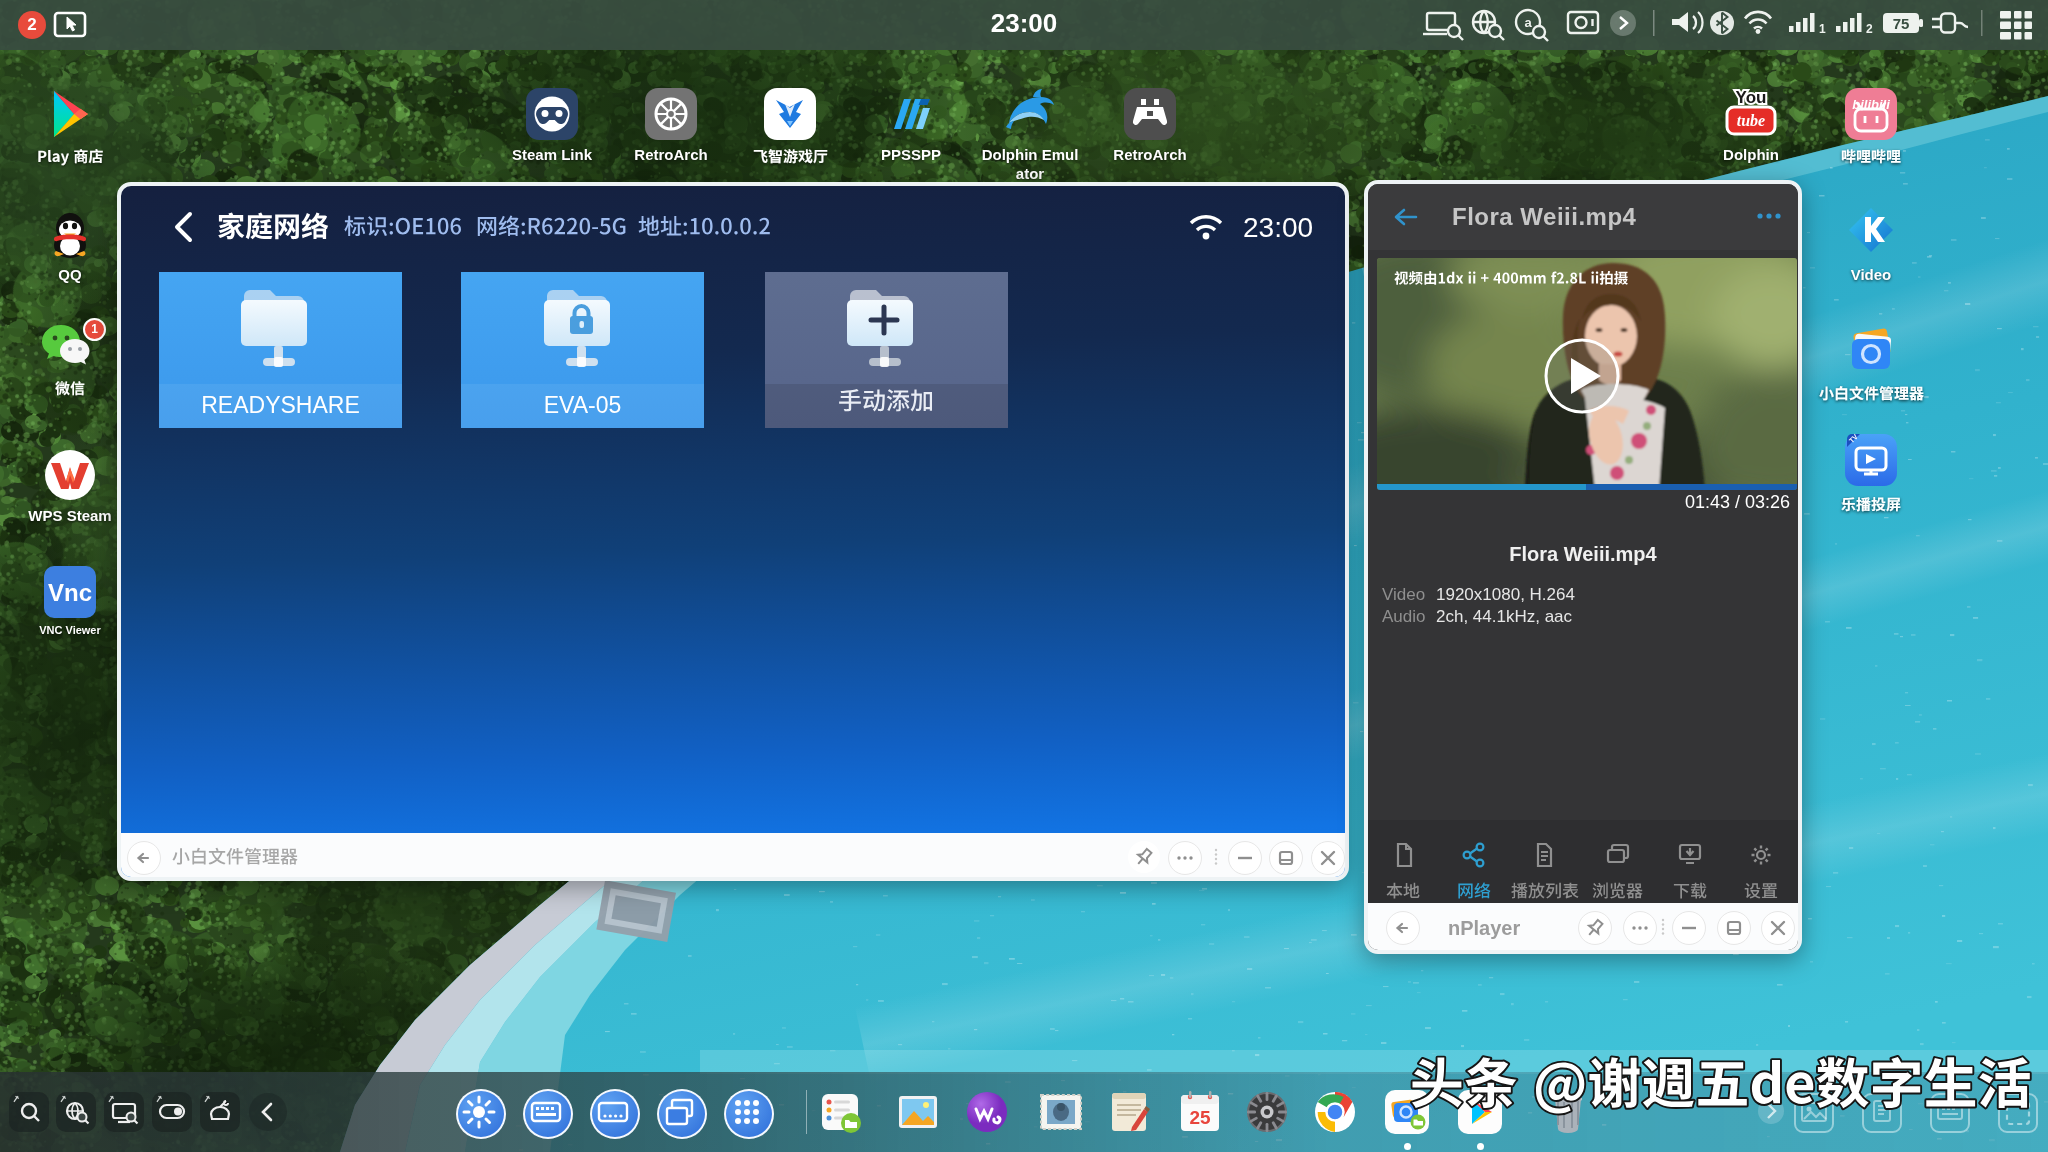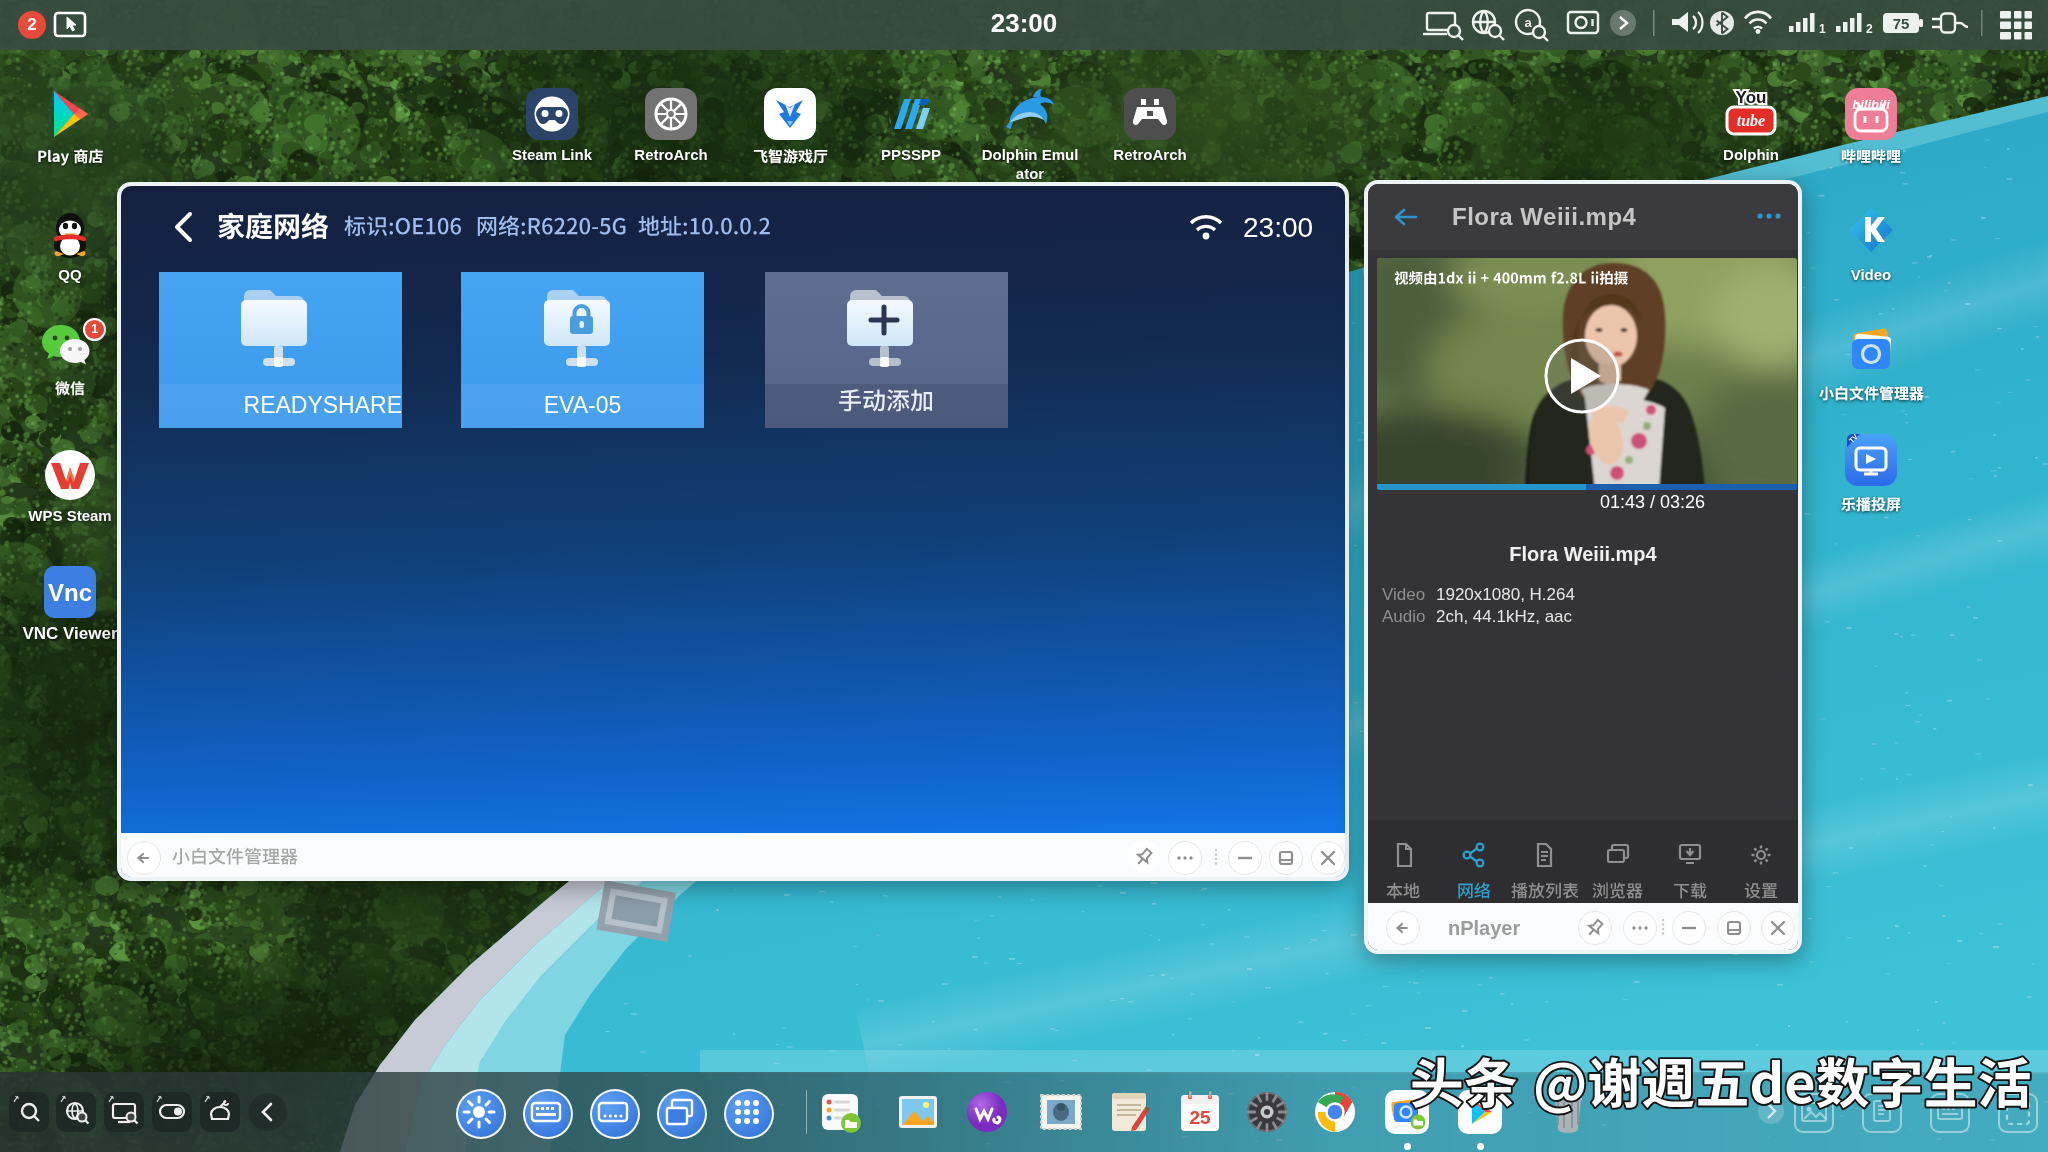--- a/index.html
+++ b/index.html
@@ -1022,21 +1022,21 @@
 <svg class="abs" style="left:43px;top:448px" width="54" height="54">
     <circle cx="27" cy="27" r="25" fill="#fff"></circle>
 <path d="M8,15 L17,15 L23,33 L27,19 L31,33 L37,15 L46,15 L36,41 L28.5,41 L27,35 L25.5,41 L18,41 Z" fill="#e33e30"></path>
 <path d="M23.5,31 L27,20 L31.5,31 L30,35 L27,27 L25,35 Z" fill="#ff7043"></path>
   </svg>
 <div class="lbl" style="left:70px;top:507px;font-size:15px;">WPS Steam</div>
 <svg class="abs" style="left:43px;top:565px" width="54" height="54">
     <rect x="1" y="1" width="52" height="52" rx="10" fill="#3d7fe0"></rect>
 <text x="27" y="36" font-family="Liberation Sans" font-size="24" font-weight="bold" fill="#fff" text-anchor="middle">Vnc</text>
   </svg>
-<div class="lbl" style="left:70px;top:624px;font-size:17px;">VNC Viewer</div>
+<div class="lbl" style="left:70px;top:624px;font-size:11px;">VNC Viewer</div>
 <svg class="abs" style="left:1848px;top:207px" width="46" height="48">
     <defs>
       <linearGradient id="kg" x1="0" y1="0" x2="1" y2="1">
         <stop offset="0" stop-color="#35c8f2"></stop>
         <stop offset="1" stop-color="#1470ce"></stop>
       </linearGradient>
     </defs>
 <path d="M23,1 L45,23 L23,45 L1,23 Z" fill="url(#kg)"></path>
 <path d="M17,10 h6 v9 l7,-9 h7 l-9,12 9,13 h-7 l-7,-10 v10 h-6 z" fill="#fff"></path>
   </svg>
@@ -1101,21 +1101,21 @@
       <path d="M9.3 -16.5V-10.6L7.1 -9.6L7.9 -7.7L9.3 -8.4V-2.0C9.3 0.7 10.1 1.4 12.9 1.4C13.5 1.4 17.3 1.4 18.0 1.4C20.4 1.4 21.1 0.4 21.3 -2.7C20.8 -2.8 20.0 -3.1 19.5 -3.5C19.3 -1.0 19.1 -0.5 17.9 -0.5C17.1 -0.5 13.7 -0.5 13.0 -0.5C11.6 -0.5 11.4 -0.7 11.4 -2.0V-9.3L13.8 -10.3V-3.2H15.8V-11.2L18.3 -12.3C18.3 -8.9 18.3 -6.8 18.2 -6.4C18.1 -5.9 17.9 -5.8 17.6 -5.8C17.4 -5.8 16.8 -5.8 16.3 -5.9C16.6 -5.4 16.7 -4.6 16.8 -4.1C17.4 -4.1 18.3 -4.1 19.0 -4.3C19.6 -4.5 20.0 -5.0 20.1 -5.9C20.3 -6.8 20.3 -9.8 20.3 -14.0L20.4 -14.3L18.9 -14.9L18.6 -14.6L18.1 -14.3L15.8 -13.3V-18.6H13.8V-12.5L11.4 -11.4V-16.5ZM0.6 -3.6 1.4 -1.5C3.4 -2.4 5.9 -3.5 8.3 -4.6L7.8 -6.5L5.5 -5.5V-11.4H8.0V-13.4H5.5V-18.3H3.6V-13.4H0.8V-11.4H3.6V-4.7C2.4 -4.2 1.4 -3.8 0.6 -3.6Z M31.4 -13.7V-0.9H28.8V1.1H43.3V-0.9H38.3V-9.1H42.9V-11.1H38.3V-18.4H36.3V-0.9H33.4V-13.7ZM22.7 -3.8 23.4 -1.8C25.5 -2.6 28.2 -3.7 30.6 -4.8L30.3 -6.6L27.7 -5.7V-11.4H30.4V-13.4H27.7V-18.3H25.8V-13.4H22.9V-11.4H25.8V-4.9C24.6 -4.5 23.5 -4.1 22.7 -3.8Z M47.3 -8.4C48.2 -8.4 49.0 -9.1 49.0 -10.1C49.0 -11.2 48.2 -11.9 47.3 -11.9C46.3 -11.9 45.6 -11.2 45.6 -10.1C45.6 -9.1 46.3 -8.4 47.3 -8.4ZM47.3 0.3C48.2 0.3 49.0 -0.5 49.0 -1.5C49.0 -2.5 48.2 -3.3 47.3 -3.3C46.3 -3.3 45.6 -2.5 45.6 -1.5C45.6 -0.5 46.3 0.3 47.3 0.3Z M52.4 0.0H61.7V-2.1H58.5V-16.2H56.6C55.7 -15.6 54.6 -15.2 53.1 -15.0V-13.4H56.0V-2.1H52.4Z M69.4 0.3C72.5 0.3 74.6 -2.5 74.6 -8.2C74.6 -13.8 72.5 -16.5 69.4 -16.5C66.2 -16.5 64.1 -13.8 64.1 -8.2C64.1 -2.5 66.2 0.3 69.4 0.3ZM69.4 -1.7C67.7 -1.7 66.6 -3.5 66.6 -8.2C66.6 -12.8 67.7 -14.5 69.4 -14.5C71.0 -14.5 72.2 -12.8 72.2 -8.2C72.2 -3.5 71.0 -1.7 69.4 -1.7Z M78.9 0.3C79.9 0.3 80.6 -0.5 80.6 -1.5C80.6 -2.5 79.9 -3.3 78.9 -3.3C78.0 -3.3 77.2 -2.5 77.2 -1.5C77.2 -0.5 78.0 0.3 78.9 0.3Z M88.5 0.3C91.6 0.3 93.7 -2.5 93.7 -8.2C93.7 -13.8 91.6 -16.5 88.5 -16.5C85.3 -16.5 83.2 -13.8 83.2 -8.2C83.2 -2.5 85.3 0.3 88.5 0.3ZM88.5 -1.7C86.8 -1.7 85.7 -3.5 85.7 -8.2C85.7 -12.8 86.8 -14.5 88.5 -14.5C90.1 -14.5 91.3 -12.8 91.3 -8.2C91.3 -3.5 90.1 -1.7 88.5 -1.7Z M98.0 0.3C99.0 0.3 99.7 -0.5 99.7 -1.5C99.7 -2.5 99.0 -3.3 98.0 -3.3C97.1 -3.3 96.3 -2.5 96.3 -1.5C96.3 -0.5 97.1 0.3 98.0 0.3Z M107.6 0.3C110.7 0.3 112.8 -2.5 112.8 -8.2C112.8 -13.8 110.7 -16.5 107.6 -16.5C104.4 -16.5 102.3 -13.8 102.3 -8.2C102.3 -2.5 104.4 0.3 107.6 0.3ZM107.6 -1.7C105.9 -1.7 104.8 -3.5 104.8 -8.2C104.8 -12.8 105.9 -14.5 107.6 -14.5C109.2 -14.5 110.4 -12.8 110.4 -8.2C110.4 -3.5 109.2 -1.7 107.6 -1.7Z M117.1 0.3C118.1 0.3 118.8 -0.5 118.8 -1.5C118.8 -2.5 118.1 -3.3 117.1 -3.3C116.2 -3.3 115.4 -2.5 115.4 -1.5C115.4 -0.5 116.2 0.3 117.1 0.3Z M121.4 0.0H131.8V-2.2H127.8C127.0 -2.2 126.0 -2.1 125.1 -2.0C128.5 -5.3 131.1 -8.5 131.1 -11.6C131.1 -14.6 129.1 -16.5 126.2 -16.5C124.0 -16.5 122.6 -15.6 121.2 -14.1L122.7 -12.7C123.5 -13.7 124.6 -14.5 125.8 -14.5C127.7 -14.5 128.6 -13.3 128.6 -11.5C128.6 -8.8 126.1 -5.7 121.4 -1.5Z" fill="#9fbcee"></path>
     </svg></div>
 <div class="abs" style="left:1185px;top:206px;line-height:0;"><svg width="42" height="36">
 <path d="M6 17 a21 21 0 0 1 30 0" stroke="#fff" stroke-width="3.4" fill="none"></path>
 <path d="M12 24 a13 13 0 0 1 18 0" stroke="#fff" stroke-width="3.4" fill="none"></path>
 <circle cx="21" cy="30" r="3.4" fill="#fff"></circle>
     </svg></div>
 <div class="abs" style="left:1243px;top:212px;font-size:28px;color:#fff;">23:00</div>
 <div class="abs" style="left:159px;top:272px;width:243px;height:156px;background:linear-gradient(#45a5f2,#3b98ec);">
     <div style="position:absolute;left:0;bottom:0;width:100%;height:44px;background:rgba(255,255,255,0.07);"></div>
-    <div style="position:absolute;left:0;bottom:9px;width:100%;text-align:right;color:#fff;font-size:23px;">READYSHARE</div>
+    <div style="position:absolute;left:0;bottom:9px;width:100%;text-align:center;color:#fff;font-size:23px;">READYSHARE</div>
   </div>
 <div class="abs" style="left:461px;top:272px;width:243px;height:156px;background:linear-gradient(#45a5f2,#3b98ec);">
     <div style="position:absolute;left:0;bottom:0;width:100%;height:44px;background:rgba(255,255,255,0.07);"></div>
     <div style="position:absolute;left:0;bottom:9px;width:100%;text-align:center;color:#fff;font-size:23px;">EVA-05</div>
   </div>
 <div class="abs" style="left:765px;top:272px;width:243px;height:156px;background:linear-gradient(#5e6d90,#56648a);">
     <div style="position:absolute;left:0;bottom:0;width:100%;height:44px;background:rgba(0,0,0,0.10);"></div>
   </div>
 <div class="abs" style="left:836px;top:384px;line-height:0;"><svg width="100" height="33" viewBox="-2 -25.4 100 33">
       <path d="M1.1 -7.8V-5.6H10.8V-0.9C10.8 -0.4 10.7 -0.3 10.1 -0.3C9.6 -0.2 7.6 -0.2 5.7 -0.3C6.0 0.3 6.5 1.3 6.6 1.9C9.1 2.0 10.8 1.9 11.8 1.6C12.8 1.2 13.2 0.6 13.2 -0.9V-5.6H22.9V-7.8H13.2V-11.3H21.6V-13.5H13.2V-17.0C16.0 -17.4 18.6 -17.8 20.7 -18.4L19.0 -20.3C15.2 -19.2 8.4 -18.5 2.6 -18.3C2.8 -17.8 3.1 -16.8 3.2 -16.3C5.6 -16.4 8.3 -16.5 10.8 -16.8V-13.5H2.7V-11.3H10.8V-7.8Z M26.1 -18.3V-16.3H35.4V-18.3ZM39.3 -19.8C39.3 -18.1 39.3 -16.5 39.2 -14.9H36.1V-12.7H39.2C38.9 -7.3 38.0 -2.6 34.8 0.3C35.4 0.6 36.2 1.4 36.6 2.0C40.0 -1.4 41.1 -6.7 41.4 -12.7H44.5C44.2 -4.6 43.9 -1.5 43.4 -0.8C43.1 -0.5 42.9 -0.4 42.5 -0.4C42.0 -0.4 40.8 -0.4 39.5 -0.6C39.9 0.1 40.2 1.0 40.2 1.7C41.5 1.7 42.7 1.8 43.5 1.7C44.3 1.5 44.8 1.3 45.4 0.6C46.2 -0.5 46.4 -4.0 46.8 -13.8C46.8 -14.1 46.8 -14.9 46.8 -14.9H41.5C41.5 -16.5 41.5 -18.2 41.5 -19.8ZM26.2 -0.8C26.8 -1.2 27.7 -1.5 34.1 -3.0L34.5 -1.6L36.4 -2.3C36.0 -3.9 35.0 -6.7 34.1 -8.8L32.2 -8.3C32.6 -7.2 33.1 -6.0 33.5 -4.9L28.5 -3.8C29.4 -5.8 30.2 -8.3 30.7 -10.6H35.8V-12.7H25.2V-10.6H28.4C27.8 -7.9 26.9 -5.3 26.6 -4.5C26.2 -3.6 25.8 -3.0 25.4 -2.9C25.7 -2.3 26.0 -1.2 26.2 -0.8Z M57.6 -6.9C57.1 -5.1 56.1 -3.0 54.6 -1.8L56.3 -0.6C57.8 -2.0 58.8 -4.2 59.4 -6.2ZM63.3 -5.9C64.0 -4.3 64.7 -2.2 64.9 -0.8L66.7 -1.5C66.4 -2.9 65.7 -4.9 65.0 -6.5ZM66.3 -6.6C67.6 -4.7 69.0 -2.2 69.5 -0.6L71.4 -1.5C70.8 -3.2 69.4 -5.6 68.1 -7.4ZM60.7 -9.4V-0.4C60.7 -0.1 60.6 -0.0 60.3 -0.0C60.0 0.0 59.0 0.0 57.9 -0.0C58.2 0.6 58.4 1.4 58.5 2.0C60.1 2.0 61.1 2.0 61.8 1.7C62.6 1.3 62.8 0.7 62.8 -0.3V-9.4ZM49.9 -18.4C51.3 -17.8 53.0 -16.7 53.8 -15.8L55.2 -17.7C54.3 -18.5 52.6 -19.5 51.2 -20.1ZM48.8 -11.9C50.2 -11.3 51.9 -10.3 52.8 -9.5L54.1 -11.4C53.2 -12.1 51.5 -13.1 50.1 -13.6ZM49.3 0.5 51.4 1.7C52.4 -0.5 53.6 -3.3 54.5 -5.7L52.7 -7.0C51.6 -4.3 50.3 -1.3 49.3 0.5ZM55.9 -19.0V-16.8H61.0C60.7 -15.9 60.4 -15.0 60.0 -14.1H54.8V-12.0H58.9C57.8 -10.2 56.2 -8.7 54.1 -7.7C54.5 -7.2 55.2 -6.4 55.5 -6.0C58.2 -7.3 60.2 -9.5 61.5 -12.0H64.1C65.5 -9.6 67.6 -7.5 70.0 -6.4C70.3 -6.9 71.0 -7.8 71.4 -8.2C69.6 -8.9 67.7 -10.3 66.5 -12.0H71.0V-14.1H62.5C62.8 -15.0 63.1 -15.9 63.4 -16.8H70.2V-19.0Z M85.6 -17.4V1.6H87.8V-0.1H91.8V1.4H94.0V-17.4ZM87.8 -2.3V-15.2H91.8V-2.3ZM76.4 -19.9 76.4 -15.8H73.2V-13.6H76.3C76.2 -7.7 75.5 -2.7 72.6 0.4C73.2 0.8 73.9 1.5 74.3 2.0C77.5 -1.5 78.3 -7.1 78.6 -13.6H81.7C81.5 -4.9 81.3 -1.7 80.8 -1.0C80.6 -0.7 80.4 -0.6 80.0 -0.6C79.5 -0.6 78.6 -0.6 77.5 -0.7C77.9 -0.1 78.1 0.9 78.2 1.6C79.3 1.6 80.4 1.6 81.0 1.5C81.8 1.4 82.3 1.2 82.8 0.4C83.5 -0.6 83.7 -4.2 83.9 -14.7C83.9 -15.0 83.9 -15.8 83.9 -15.8H78.6L78.6 -19.9Z" fill="#e9edf5"></path>
@@ -1261,21 +1261,21 @@
 </g>
 <circle cx="205" cy="118" r="36" fill="rgba(110,115,105,0.28)" stroke="#fff" stroke-width="3"></circle>
 <path d="M194,100 L224,118 L194,136 Z" fill="#fff"></path>
 <rect x="0" y="226" width="209" height="6" fill="#2496cb"></rect>
       <rect x="209" y="226" width="211" height="6" fill="#1a5fb0"></rect>
 </g>
   </svg>
 <div class="abs" style="left:1392px;top:268px;line-height:0;"><svg width="238" height="20" viewBox="-2 -15.4 238 20">
       <path d="M6.3 -11.7V-3.9H7.9V-10.2H11.7V-3.9H13.5V-11.7ZM9.0 -9.3V-7.0C9.0 -4.8 8.6 -1.9 4.9 0.0C5.2 0.3 5.8 1.0 6.0 1.3C7.8 0.4 8.9 -0.9 9.6 -2.2V-0.5C9.6 0.8 10.1 1.1 11.3 1.1H12.3C13.7 1.1 14.0 0.4 14.1 -1.8C13.7 -1.9 13.2 -2.2 12.8 -2.5C12.7 -0.6 12.7 -0.2 12.3 -0.2H11.6C11.3 -0.2 11.2 -0.3 11.2 -0.7V-4.0H10.3C10.6 -5.0 10.7 -6.1 10.7 -7.0V-9.3ZM1.9 -11.5C2.3 -11.1 2.7 -10.4 3.0 -9.9H0.8V-8.3H3.8C3.0 -6.7 1.7 -5.1 0.4 -4.2C0.6 -3.9 1.0 -2.9 1.1 -2.4C1.5 -2.8 1.9 -3.1 2.3 -3.5V1.3H4.0V-4.4C4.4 -3.8 4.8 -3.2 5.0 -2.8L6.1 -4.2C5.8 -4.5 4.9 -5.5 4.4 -6.1C5.0 -7.1 5.5 -8.2 5.9 -9.3L5.0 -9.9L4.7 -9.9H3.6L4.6 -10.5C4.3 -11.0 3.8 -11.7 3.2 -12.3Z M16.0 -5.8C15.8 -4.8 15.4 -3.7 14.8 -3.0C15.2 -2.9 15.8 -2.5 16.1 -2.2C16.6 -3.0 17.2 -4.3 17.5 -5.5ZM22.2 -8.8V-1.9H23.7V-7.5H26.6V-2.0H28.1V-8.8H25.6L26.1 -10.0H28.4V-11.5H21.9V-10.0H24.5C24.4 -9.6 24.2 -9.1 24.1 -8.8ZM24.4 -6.9C24.4 -2.2 24.4 -0.7 21.0 0.1C21.3 0.4 21.7 1.0 21.8 1.4C23.5 0.9 24.5 0.2 25.1 -0.9C26.0 -0.2 27.1 0.7 27.7 1.3L28.7 0.3C28.0 -0.3 26.8 -1.3 25.9 -1.9L25.3 -1.3C25.8 -2.6 25.9 -4.4 25.9 -6.9ZM20.4 -5.6C20.2 -4.6 19.8 -3.7 19.3 -2.9V-6.5H21.8V-8.0H19.6V-9.4H21.5V-10.8H19.6V-12.3H18.1V-8.0H17.2V-11.1H15.8V-8.0H14.9V-6.5H17.7V-2.1H18.7C17.8 -1.1 16.6 -0.4 14.9 0.0C15.2 0.3 15.6 0.9 15.8 1.3C19.3 0.2 21.1 -1.7 21.9 -5.3Z M32.2 -3.7H35.3V-1.2H32.2ZM40.3 -3.7V-1.2H37.1V-3.7ZM32.2 -5.4V-7.8H35.3V-5.4ZM40.3 -5.4H37.1V-7.8H40.3ZM35.3 -12.3V-9.6H30.5V1.3H32.2V0.5H40.3V1.3H42.1V-9.6H37.1V-12.3Z M44.7 0.0H51.1V-1.7H49.1V-10.7H47.5C46.9 -10.3 46.1 -10.0 45.1 -9.8V-8.5H47.0V-1.7H44.7Z M56.1 0.2C56.9 0.2 57.7 -0.2 58.3 -0.8H58.4L58.5 0.0H60.3V-11.6H58.1V-8.7L58.2 -7.4C57.6 -8.0 57.1 -8.3 56.1 -8.3C54.4 -8.3 52.7 -6.7 52.7 -4.1C52.7 -1.4 54.0 0.2 56.1 0.2ZM56.6 -1.6C55.5 -1.6 54.9 -2.4 54.9 -4.1C54.9 -5.7 55.7 -6.6 56.6 -6.6C57.1 -6.6 57.6 -6.4 58.1 -6.0V-2.4C57.7 -1.8 57.2 -1.6 56.6 -1.6Z M61.6 0.0H63.8L64.6 -1.5C64.8 -2.0 65.0 -2.5 65.3 -2.9H65.3C65.6 -2.5 65.9 -2.0 66.1 -1.5L67.0 0.0H69.3L66.8 -4.0L69.2 -8.1H66.9L66.3 -6.7C66.1 -6.2 65.9 -5.8 65.7 -5.3H65.6C65.4 -5.8 65.1 -6.2 64.9 -6.7L64.1 -8.1H61.8L64.2 -4.2Z M74.7 0.0H76.9V-8.1H74.7ZM75.8 -9.4C76.5 -9.4 77.1 -9.9 77.1 -10.6C77.1 -11.3 76.5 -11.8 75.8 -11.8C75.1 -11.8 74.6 -11.3 74.6 -10.6C74.6 -9.9 75.1 -9.4 75.8 -9.4Z M79.2 0.0H81.3V-8.1H79.2ZM80.2 -9.4C81.0 -9.4 81.5 -9.9 81.5 -10.6C81.5 -11.3 81.0 -11.8 80.2 -11.8C79.5 -11.8 79.0 -11.3 79.0 -10.6C79.0 -9.9 79.5 -9.4 80.2 -9.4Z M90.0 -1.6H91.5V-4.7H94.5V-6.2H91.5V-9.3H90.0V-6.2H87.0V-4.7H90.0Z M104.0 0.0H106.0V-2.8H107.2V-4.4H106.0V-10.7H103.4L99.4 -4.2V-2.8H104.0ZM104.0 -4.4H101.5L103.1 -7.1C103.4 -7.7 103.7 -8.3 104.0 -8.8H104.1C104.0 -8.2 104.0 -7.2 104.0 -6.6Z M111.9 0.2C114.1 0.2 115.6 -1.7 115.6 -5.4C115.6 -9.1 114.1 -10.9 111.9 -10.9C109.7 -10.9 108.3 -9.1 108.3 -5.4C108.3 -1.7 109.7 0.2 111.9 0.2ZM111.9 -1.5C111.0 -1.5 110.3 -2.4 110.3 -5.4C110.3 -8.4 111.0 -9.3 111.9 -9.3C112.9 -9.3 113.5 -8.4 113.5 -5.4C113.5 -2.4 112.9 -1.5 111.9 -1.5Z M120.5 0.2C122.7 0.2 124.1 -1.7 124.1 -5.4C124.1 -9.1 122.7 -10.9 120.5 -10.9C118.3 -10.9 116.8 -9.1 116.8 -5.4C116.8 -1.7 118.3 0.2 120.5 0.2ZM120.5 -1.5C119.6 -1.5 118.9 -2.4 118.9 -5.4C118.9 -8.4 119.6 -9.3 120.5 -9.3C121.4 -9.3 122.1 -8.4 122.1 -5.4C122.1 -2.4 121.4 -1.5 120.5 -1.5Z M125.9 0.0H128.0V-5.6C128.6 -6.2 129.1 -6.5 129.6 -6.5C130.4 -6.5 130.7 -6.1 130.7 -4.8V0.0H132.8V-5.6C133.4 -6.2 134.0 -6.5 134.4 -6.5C135.2 -6.5 135.5 -6.1 135.5 -4.8V0.0H137.7V-5.1C137.7 -7.1 136.9 -8.3 135.2 -8.3C134.1 -8.3 133.3 -7.7 132.6 -6.9C132.2 -7.8 131.5 -8.3 130.3 -8.3C129.3 -8.3 128.5 -7.7 127.8 -7.0H127.8L127.6 -8.1H125.9Z M139.9 0.0H142.0V-5.6C142.6 -6.2 143.1 -6.5 143.6 -6.5C144.3 -6.5 144.7 -6.1 144.7 -4.8V0.0H146.8V-5.6C147.4 -6.2 147.9 -6.5 148.4 -6.5C149.2 -6.5 149.5 -6.1 149.5 -4.8V0.0H151.6V-5.1C151.6 -7.1 150.9 -8.3 149.1 -8.3C148.1 -8.3 147.3 -7.7 146.5 -6.9C146.2 -7.8 145.5 -8.3 144.3 -8.3C143.3 -8.3 142.5 -7.7 141.8 -7.0H141.8L141.6 -8.1H139.9Z M157.2 -6.4H158.3V0.0H160.4V-6.4H162.0V-8.1H160.4V-8.8C160.4 -9.7 160.8 -10.1 161.4 -10.1C161.7 -10.1 162.0 -10.0 162.3 -9.9L162.6 -11.5C162.3 -11.6 161.7 -11.8 161.1 -11.8C159.1 -11.8 158.3 -10.5 158.3 -8.8V-8.1L157.2 -8.0Z M162.8 0.0H170.0V-1.8H167.7C167.2 -1.8 166.4 -1.7 165.9 -1.7C167.9 -3.6 169.5 -5.7 169.5 -7.6C169.5 -9.6 168.1 -10.9 166.1 -10.9C164.6 -10.9 163.7 -10.4 162.7 -9.3L163.9 -8.1C164.4 -8.7 165.0 -9.3 165.8 -9.3C166.9 -9.3 167.4 -8.6 167.4 -7.5C167.4 -5.9 165.7 -3.8 162.8 -1.2Z M173.1 0.2C173.8 0.2 174.4 -0.4 174.4 -1.2C174.4 -2.0 173.8 -2.6 173.1 -2.6C172.3 -2.6 171.8 -2.0 171.8 -1.2C171.8 -0.4 172.3 0.2 173.1 0.2Z M179.7 0.2C181.9 0.2 183.3 -1.0 183.3 -2.7C183.3 -4.1 182.5 -5.0 181.5 -5.5V-5.6C182.2 -6.1 182.9 -7.0 182.9 -8.1C182.9 -9.8 181.7 -10.9 179.8 -10.9C177.9 -10.9 176.5 -9.8 176.5 -8.1C176.5 -6.9 177.1 -6.1 178.0 -5.5V-5.5C177.0 -4.9 176.1 -4.0 176.1 -2.7C176.1 -1.0 177.6 0.2 179.7 0.2ZM180.4 -6.1C179.3 -6.6 178.4 -7.1 178.4 -8.1C178.4 -8.9 179.0 -9.4 179.7 -9.4C180.6 -9.4 181.1 -8.8 181.1 -7.9C181.1 -7.3 180.9 -6.7 180.4 -6.1ZM179.8 -1.3C178.8 -1.3 178.0 -1.9 178.0 -2.9C178.0 -3.7 178.4 -4.4 178.9 -4.9C180.3 -4.3 181.3 -3.9 181.3 -2.7C181.3 -1.8 180.7 -1.3 179.8 -1.3Z M185.3 0.0H191.8V-1.8H187.5V-10.7H185.3Z M197.6 0.0H199.7V-8.1H197.6ZM198.7 -9.4C199.4 -9.4 199.9 -9.9 199.9 -10.6C199.9 -11.3 199.4 -11.8 198.7 -11.8C197.9 -11.8 197.4 -11.3 197.4 -10.6C197.4 -9.9 197.9 -9.4 198.7 -9.4Z M202.0 0.0H204.1V-8.1H202.0ZM203.1 -9.4C203.8 -9.4 204.3 -9.9 204.3 -10.6C204.3 -11.3 203.8 -11.8 203.1 -11.8C202.3 -11.8 201.8 -11.3 201.8 -10.6C201.8 -9.9 202.3 -9.4 203.1 -9.4Z M207.4 -12.3V-9.6H205.8V-7.9H207.4V-5.4C206.7 -5.2 206.1 -5.1 205.6 -5.0L206.0 -3.2L207.4 -3.6V-0.6C207.4 -0.4 207.4 -0.4 207.2 -0.3C207.0 -0.3 206.5 -0.3 206.0 -0.4C206.2 0.1 206.4 0.8 206.5 1.3C207.4 1.3 208.1 1.2 208.6 1.0C209.1 0.7 209.2 0.2 209.2 -0.6V-4.0L210.8 -4.5L210.6 -6.1L209.2 -5.8V-7.9H210.7V-9.6H209.2V-12.3ZM213.0 -3.9H216.8V-1.2H213.0ZM213.0 -5.5V-8.1H216.8V-5.5ZM214.1 -12.3C214.0 -11.5 213.8 -10.6 213.6 -9.7H211.2V1.2H213.0V0.5H216.8V1.1H218.7V-9.7H215.4C215.7 -10.5 215.9 -11.3 216.2 -12.1Z M221.7 -12.3V-9.7H220.3V-8.1H221.7V-5.6C221.1 -5.4 220.6 -5.2 220.1 -5.0L220.6 -3.3L221.7 -3.9V-0.6C221.7 -0.4 221.7 -0.3 221.5 -0.3C221.3 -0.3 220.8 -0.3 220.3 -0.3C220.5 0.1 220.7 0.9 220.8 1.3C221.7 1.3 222.3 1.2 222.7 1.0C223.2 0.7 223.3 0.2 223.3 -0.6V-4.6L224.5 -5.2L224.2 -6.5L223.3 -6.2V-8.1H224.5V-9.7H223.3V-12.3ZM230.9 -10.5V-9.8H227.0V-10.5ZM224.6 -6.4 224.8 -5.1C226.4 -5.2 228.6 -5.3 230.9 -5.4V-4.9H232.4V-5.5L233.7 -5.6L233.7 -6.8L232.4 -6.7V-10.5H233.5V-11.7H224.5V-10.5H225.4V-6.5ZM230.9 -8.9V-8.2H227.0V-8.9ZM230.9 -7.2V-6.6L227.0 -6.5V-7.2ZM228.6 -4.6V-4.3L227.7 -4.7L227.5 -4.6H224.2V-3.2H226.8C226.6 -2.9 226.4 -2.5 226.2 -2.2L225.0 -3.0L224.1 -2.1C224.5 -1.8 224.9 -1.5 225.4 -1.2C224.8 -0.6 224.2 -0.2 223.5 0.1C223.7 0.4 224.1 1.0 224.3 1.3C225.1 0.9 225.9 0.3 226.5 -0.4C226.9 -0.1 227.2 0.2 227.4 0.4L228.4 -0.7C228.1 -0.9 227.8 -1.1 227.4 -1.4C227.9 -2.2 228.3 -3.1 228.6 -4.2V-3.3H228.9C229.2 -2.5 229.5 -1.7 230.0 -1.0C229.3 -0.5 228.5 -0.1 227.8 0.1C228.0 0.4 228.4 1.0 228.5 1.3C229.4 1.0 230.2 0.6 230.9 0.0C231.4 0.6 232.1 1.0 233.0 1.4C233.2 0.9 233.7 0.3 234.0 0.0C233.2 -0.2 232.5 -0.6 231.9 -1.0C232.7 -1.9 233.2 -3.0 233.6 -4.4L232.7 -4.7L232.5 -4.6ZM231.8 -3.3C231.6 -2.8 231.3 -2.4 231.0 -2.0C230.7 -2.4 230.4 -2.8 230.2 -3.3Z" fill="#ffffff"></path>
     </svg></div>
-<div class="abs" style="left:1600px;top:492px;width:190px;text-align:left;font-size:18px;color:#fff;">01:43 / 03:26</div>
+<div class="abs" style="left:1600px;top:492px;width:190px;text-align:right;font-size:18px;color:#fff;">01:43 / 03:26</div>
 <div class="abs" style="left:1368px;top:543px;width:430px;text-align:center;font-size:20px;font-weight:bold;color:#f0f0f0;">Flora Weiii.mp4</div>
 <div class="abs" style="left:1382px;top:585px;width:52px;font-size:17px;color:#8f8f8f;">Video</div>
 <div class="abs" style="left:1436px;top:585px;font-size:17px;color:#e6e6e6;">1920x1080, H.264</div>
 <div class="abs" style="left:1382px;top:607px;width:52px;font-size:17px;color:#8f8f8f;">Audio</div>
 <div class="abs" style="left:1436px;top:607px;font-size:17px;color:#e6e6e6;">2ch, 44.1kHz, aac</div>
 <div class="abs" style="left:1368px;top:820px;width:430px;height:83px;background:#2e2e30;"></div>
 <div class="abs" style="left:1390px;top:842px;line-height:0;"><svg width="26" height="26">
       <path d="M8,2 h8 l5,5 v17 h-13 z" fill="none" stroke="#909090" stroke-width="2.2"></path>
       <path d="M16,2 v5 h5" fill="none" stroke="#909090" stroke-width="2"></path>
     </svg></div>

